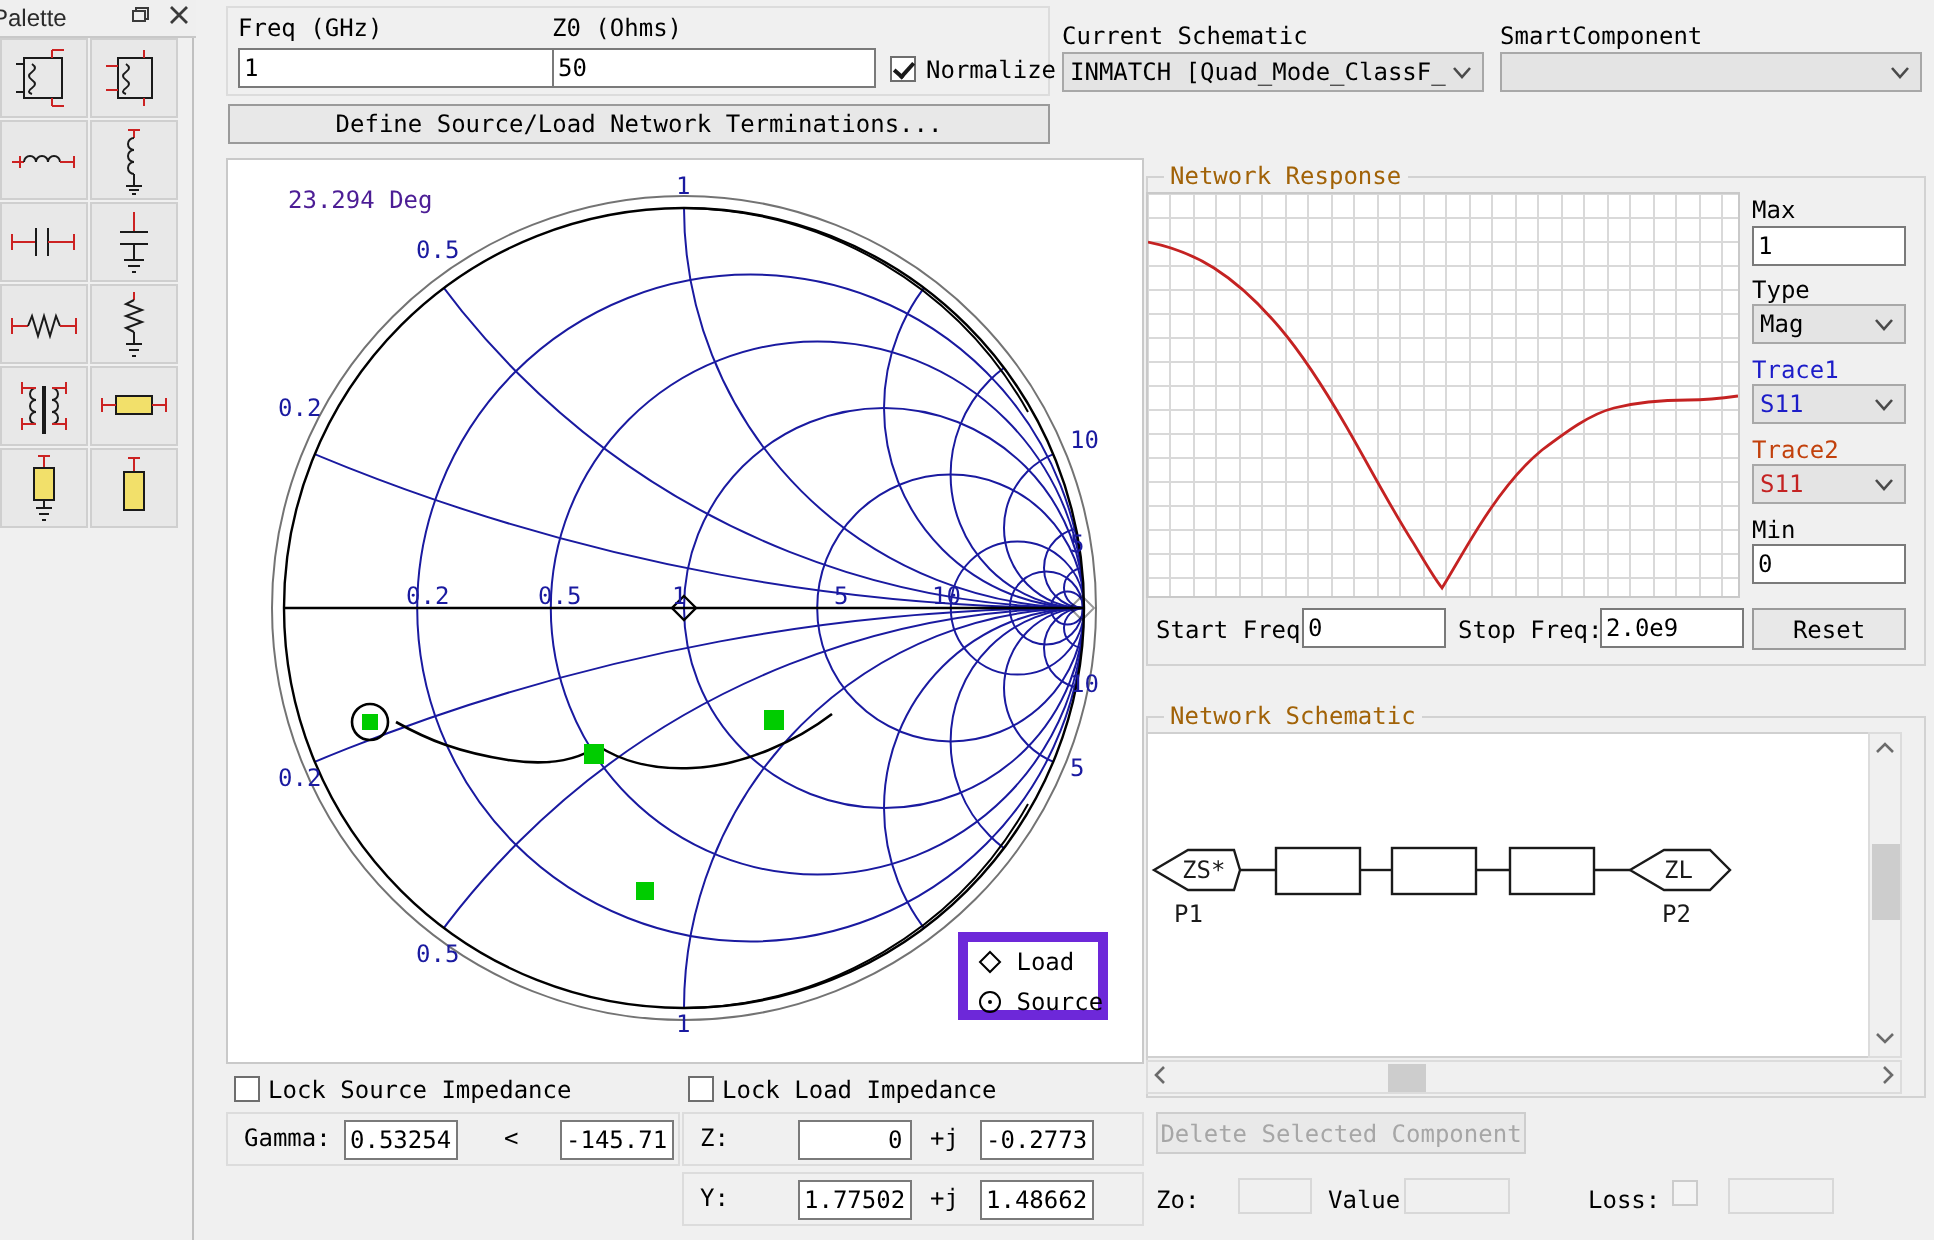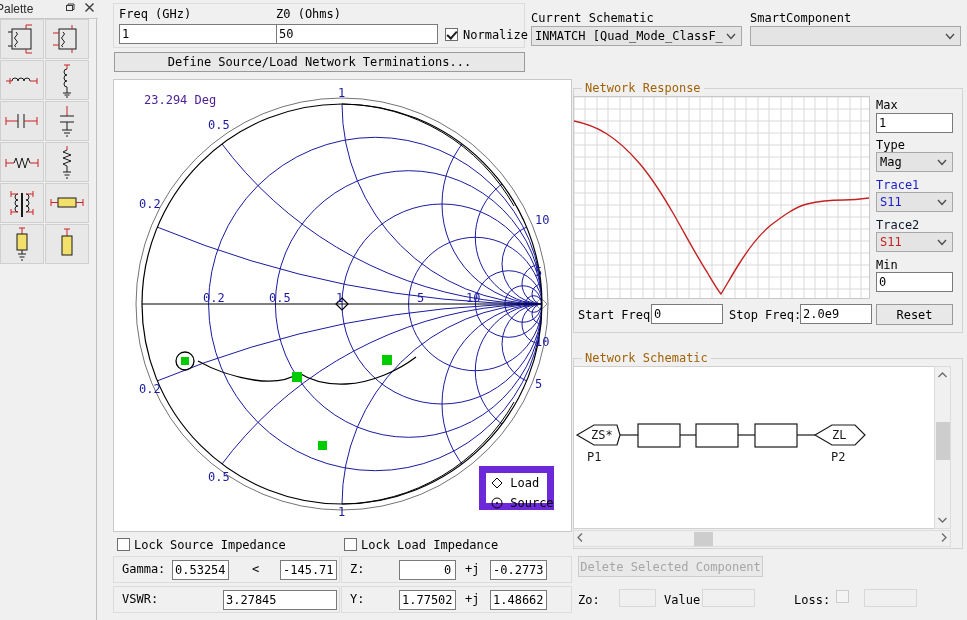--- a/index.html
+++ b/index.html
@@ -52,21 +52,21 @@
        position:relative;}
   .chk.on:after{content:"";position:absolute;left:3px;top:0px;width:4px;height:8px;
                 border:solid #1a1a1a;border-width:0 2px 2px 0;transform:rotate(42deg);}
   .chk.dis{background:#f4f4f4;border:1px solid #cccccc;}
   .panelbox{position:absolute;box-sizing:border-box;background:#f0f0f0;border:1px solid #dcdcdc;}
 
   
   .smith-wrap{position:absolute;left:113px;top:79px;width:459px;height:453px;
               background:#fff;border:1px solid #c9c9c9;box-sizing:border-box;overflow:hidden;}
   .legendbox{position:absolute;left:479px;top:466px;width:75px;height:44px;background:#fff;
-             border:7px solid #6d28d9;box-sizing:border-box;}
+             border:5px solid #6d28d9;box-sizing:border-box;}
   .legendrow{position:absolute;left:5px;font-size:12px;color:#000;white-space:nowrap;}
 
   
   .nr-plot{position:absolute;left:573px;top:96px;width:297px;height:203px;
            background:#fff;border:1px solid #c9c9c9;box-sizing:border-box;overflow:hidden;}
 
   
   .ns-canvas{position:absolute;left:573px;top:366px;width:363px;height:163px;
              background:#fff;border:1px solid #d0d0d0;box-sizing:border-box;overflow:hidden;}
   .sb-v{position:absolute;left:934px;top:366px;width:17px;height:163px;background:#f0f0f0;
@@ -365,24 +365,20 @@
     <input class="txt" style="position: absolute; left: 166px; top: 3px; width: 57px; height: 20px;" value="-145.713">
   </div>
 
   <div class="panelbox" style="left:341px;top:556px;width:231px;height:27px;">
     <span class="lbl" style="position:absolute;left:8px;top:5px;">Z:</span>
     <input class="txt" style="position: absolute; left: 57px; top: 3px; width: 57px; height: 20px; padding-left: 44px;" value="0.33111">
     <span class="lbl" style="position:absolute;left:123px;top:5px;">+j</span>
     <input class="txt" style="position: absolute; left: 148px; top: 3px; width: 57px; height: 20px;" value="-0.27732">
   </div>
 
-  <div class="panelbox" style="left:113px;top:586px;width:227px;height:27px;">
-    <span class="lbl" style="position:absolute;left:8px;top:5px;">VSWR:</span>
-    <input class="txt" style="position: absolute; left: 109px; top: 3px; width: 114px; height: 20px;" value="3.27845">
-  </div>
 
   <div class="panelbox" style="left:341px;top:586px;width:231px;height:27px;">
     <span class="lbl" style="position:absolute;left:8px;top:5px;">Y:</span>
     <input class="txt" style="position: absolute; left: 57px; top: 3px; width: 57px; height: 20px;" value="1.77502">
     <span class="lbl" style="position:absolute;left:123px;top:5px;">+j</span>
     <input class="txt" style="position: absolute; left: 148px; top: 3px; width: 57px; height: 20px;" value="1.48662">
   </div>
 
   <div class="grp" style="left:573px;top:88px;width:390px;height:245px;">
     <span class="grp-title">Network Response</span>
@@ -458,21 +454,21 @@
 
     <span class="lbl" style="position:absolute;left:2px;top:82px;color:#1c1cc8;">Trace1</span>
     <div class="cmb" style="position:absolute;left:2px;top:96px;width:77px;height:20px;">
       <span class="cv" style="color:#1c1cc8;">S11</span>
       <span class="carrow">
         <svg width="12" height="12" viewBox="0 0 12 12">
             <path d="M2 4 L6 8.5 L10 4" fill="none" stroke="#4a4a4a" stroke-width="1.3"></path>
           </svg></span>
     </div>
 
-    <span class="lbl" style="position:absolute;left:2px;top:122px;color:#0f172a;">Trace2</span>
+    <span class="lbl" style="position:absolute;left:2px;top:122px;color:#c2410c;">Trace2</span>
     <div class="cmb" style="position:absolute;left:2px;top:136px;width:77px;height:20px;">
       <span class="cv" style="color:#c42222;">S11</span>
       <span class="carrow">
         <svg width="12" height="12" viewBox="0 0 12 12">
             <path d="M2 4 L6 8.5 L10 4" fill="none" stroke="#4a4a4a" stroke-width="1.3"></path>
           </svg></span>
     </div>
 
     <span class="lbl" style="position:absolute;left:2px;top:162px;">Min</span>
     <input class="txt" style="position: absolute; left: 2px; top: 176px; width: 77px; height: 20px;" value="0">

